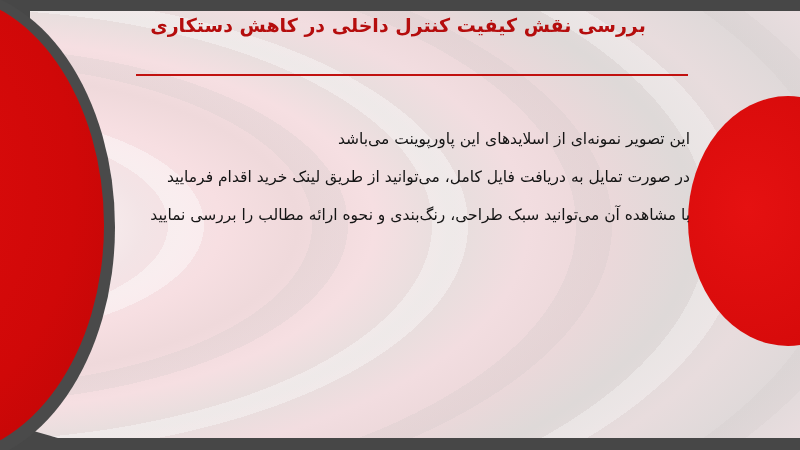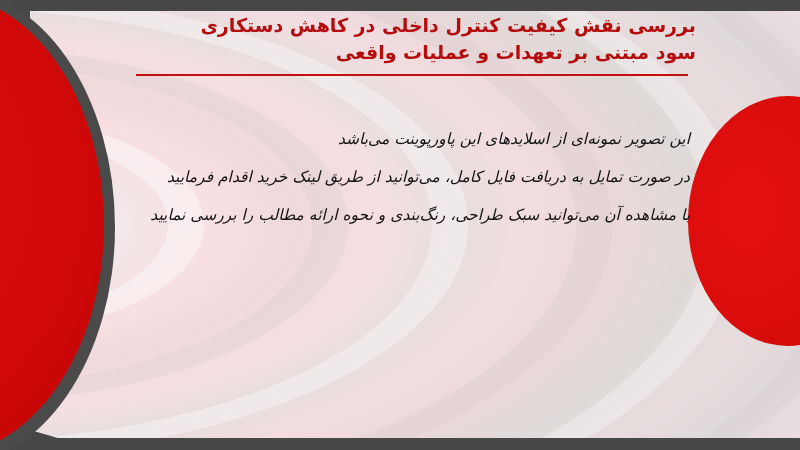--- a/index.html
+++ b/index.html
@@ -138,21 +138,21 @@
     z-index: 8;
     pointer-events: none;
   }
   .content > * { pointer-events: auto; }
 
   .title-block {
     position: absolute;
     right: 104px;
     top: 12px;
     width: 596px;
-    text-align: right;
+    text-align: center;
   }
   .title-line {
     color: #b50d0d;
     font-size: 19px;
     font-weight: bold;
     line-height: 27px;
     white-space: nowrap;
     letter-spacing: 0px;
   }
 
@@ -165,21 +165,20 @@
     background: #c1110f;
     z-index: 8;
   }
 
   .body-block {
     position: absolute;
     right: 110px;
     top: 120px;
     width: 578px;
     text-align: right;
-    font-style: italic;
   }
   .body-line {
     color: #141414;
     font-size: 15.5px;
     line-height: 38px;
     white-space: nowrap;
     font-weight: normal;
   }
 </style>
 </head>
@@ -196,21 +195,20 @@
   </div>
 
   <div class="ellipse-right"></div>
   <div class="ellipse-left-ring"></div>
   <div class="ellipse-left"></div>
 
   <div class="content">
 
     <div class="title-block">
       <div class="title-line">بررسی نقش کیفیت کنترل داخلی در کاهش دستکاری</div>
-      <div class="title-line">سود مبتنی بر تعهدات و عملیات واقعی</div>
     </div>
 
     <div class="title-rule"></div>
 
     <div class="body-block">
       <div class="body-line">این تصویر نمونه‌ای از اسلایدهای این پاورپوینت می‌باشد</div>
       <div class="body-line">در صورت تمایل به دریافت فایل کامل، می‌توانید از طریق لینک خرید اقدام فرمایید</div>
       <div class="body-line">با مشاهده آن می‌توانید سبک طراحی، رنگ‌بندی و نحوه ارائه مطالب را بررسی نمایید</div>
     </div>
 

